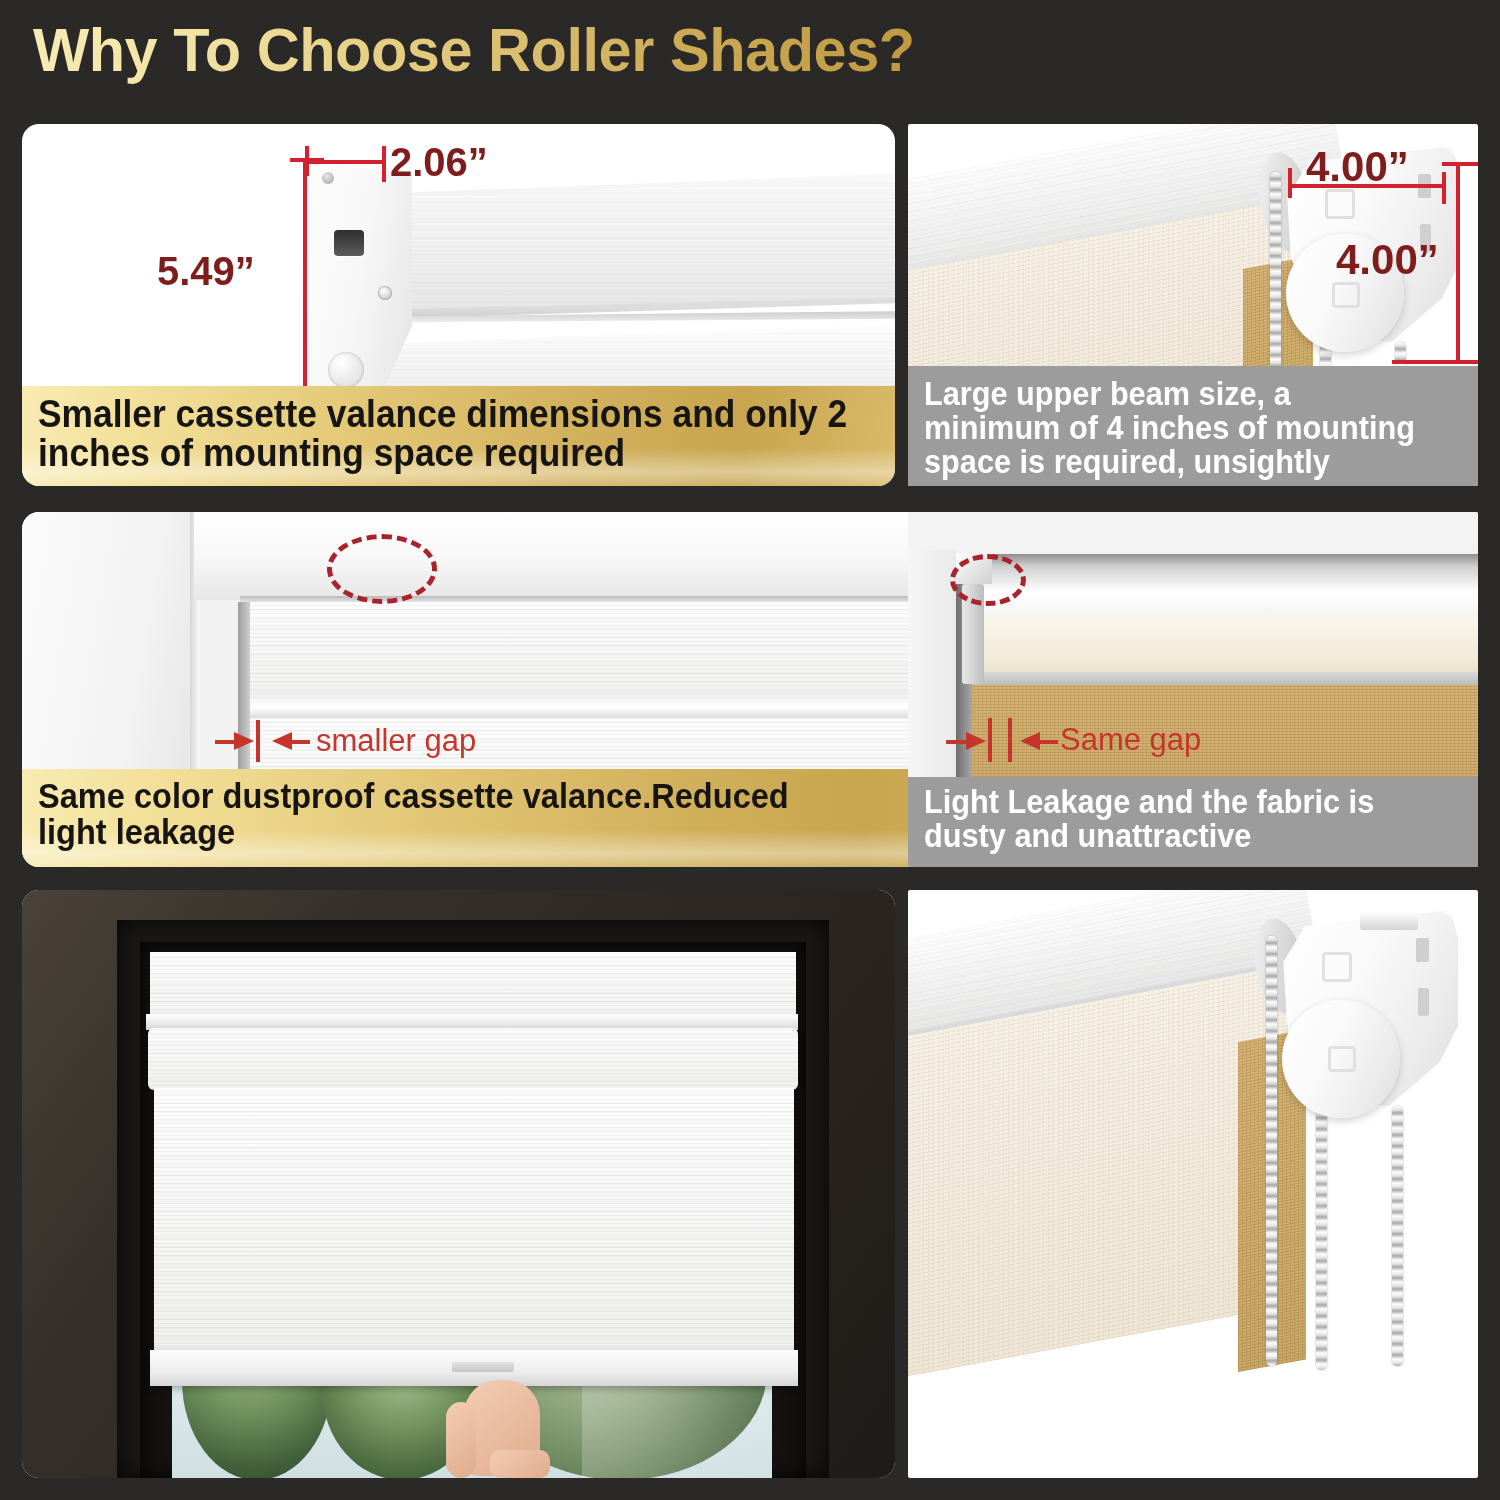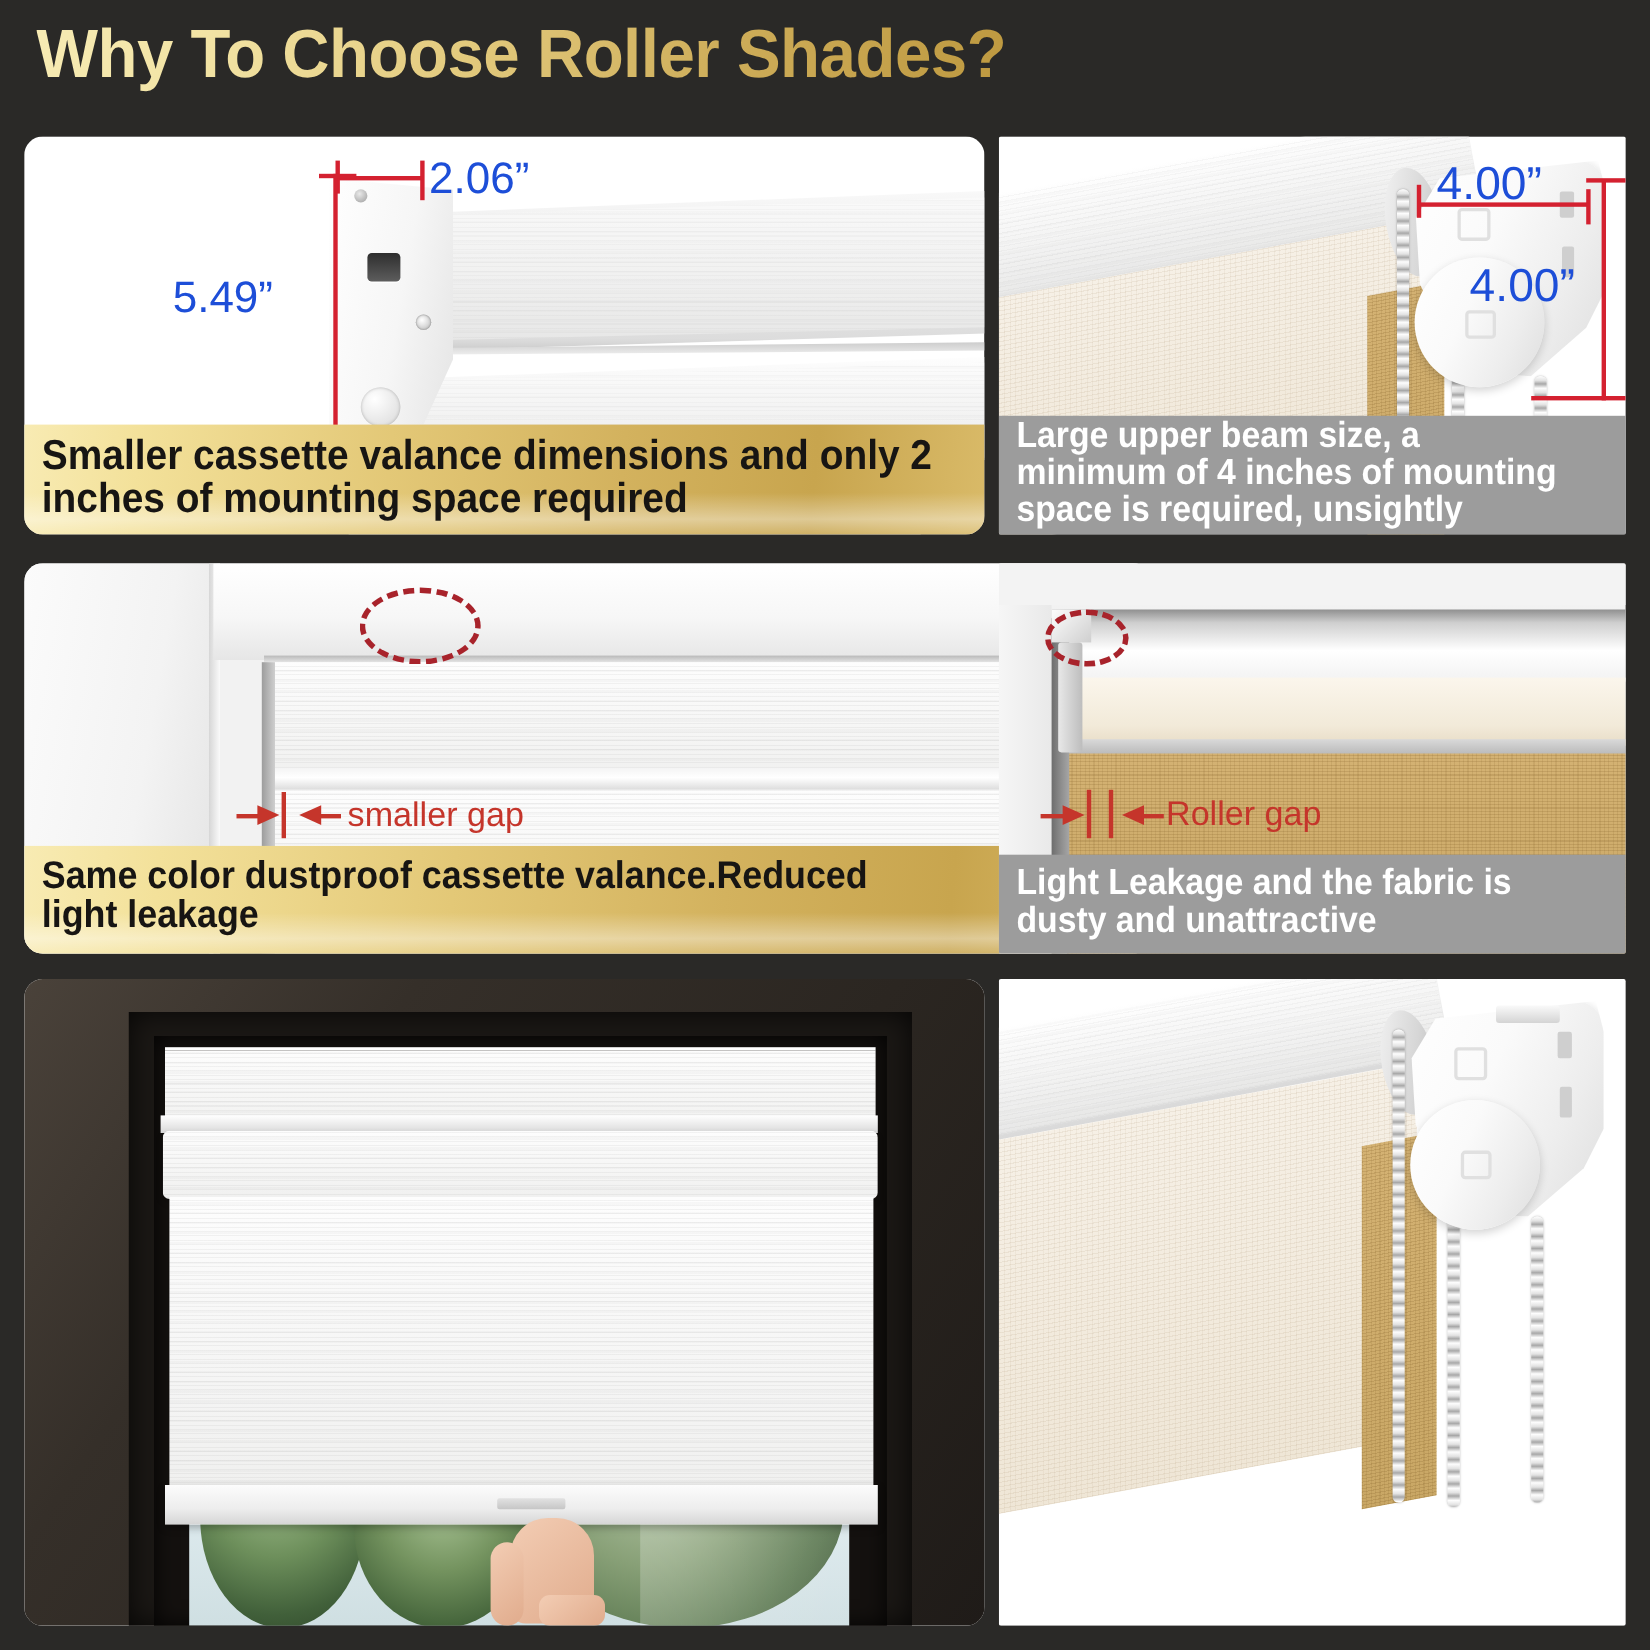--- a/index.html
+++ b/index.html
@@ -66,21 +66,21 @@
       linear-gradient(to bottom,#f6f0e6,#efe6d6);
   }
   .fab-tan{
     background:
       repeating-linear-gradient(0deg, rgba(120,85,30,0.18) 0px, rgba(120,85,30,0.18) 1px, rgba(255,255,255,0) 1px, rgba(255,255,255,0) 3px),
       repeating-linear-gradient(90deg, rgba(120,85,30,0.12) 0px, rgba(120,85,30,0.12) 1px, rgba(255,255,255,0) 1px, rgba(255,255,255,0) 4px),
       linear-gradient(to bottom,#d4b273,#c9a765);
   }
 
   
-  .dim{ position:absolute; color:#1d4ed8; font-weight:normal; font-family:"Liberation Sans", sans-serif; white-space:nowrap; }
+  .dim{ position:absolute; color:#7f1d1d; font-weight:bold; font-family:"Liberation Sans", sans-serif; white-space:nowrap; }
   .dline-h{ position:absolute; height:4px; background:#D42130; }
   .dline-v{ position:absolute; width:4px; background:#D42130; }
   .tick-v{ position:absolute; width:4px; background:#D42130; }
   .tick-h{ position:absolute; height:4px; background:#D42130; }
 
   .gaplabel{ position:absolute; color:#C5352B; font-size:31px; font-family:"Liberation Sans", sans-serif; white-space:nowrap; }
   .arrow-r{ position:absolute; width:0;height:0; border-top:9px solid transparent; border-bottom:9px solid transparent; border-left:20px solid #C5352B; }
   .arrow-l{ position:absolute; width:0;height:0; border-top:9px solid transparent; border-bottom:9px solid transparent; border-right:20px solid #C5352B; }
   .arrow-stem{ position:absolute; height:4px; background:#C5352B; }
   .gapbar{ position:absolute; width:4px; background:#C5352B; }
@@ -214,21 +214,21 @@
     <div class="tick-v" style="left:380px; top:44px; height:30px;"></div>
     <div class="tick-v" style="left:534px; top:48px; height:32px;"></div>
     <div class="dim" style="left:398px; top:19px; font-size:42px;">4.00”</div>
 
     <div class="dline-v" style="left:548px; top:40px; height:200px;"></div>
     <div class="tick-h" style="left:534px; top:38px; width:36px;"></div>
     <div class="tick-h" style="left:484px; top:236px; width:86px;"></div>
     <div class="dim" style="left:428px; top:112px; font-size:42px;">4.00”</div>
   </div>
 
-  <div class="cap grey" style="height:108px; font-size:33px; padding-top:0;">
+  <div class="cap grey" style="height:120px; font-size:33px; padding-top:11px;">
     <span class="ln">Large upper beam size, a</span>
     <span class="ln">minimum of 4 inches of mounting</span>
     <span class="ln">space is required, unsightly</span>
   </div>
 </div>
 
 <div class="panel left" style="left:22px; top:512px; width:1025px; height:355px;">
 
   <div class="photo" style="background:#f2f2f2;">
 
@@ -299,21 +299,21 @@
                 background:linear-gradient(to right,#e8e8e8,#bdbdbd); border-radius:3px;"></div>
 
     <div class="dashring" style="left:42px; top:42px; width:76px; height:52px;"></div>
 
     <div class="arrow-stem" style="left:38px; top:228px; width:22px;"></div>
     <div class="arrow-r" style="left:58px; top:220px;"></div>
     <div class="gapbar" style="left:80px; top:206px; height:44px;"></div>
     <div class="gapbar" style="left:100px; top:206px; height:44px;"></div>
     <div class="arrow-l" style="left:112px; top:220px;"></div>
     <div class="arrow-stem" style="left:130px; top:228px; width:20px;"></div>
-    <div class="gaplabel" style="left:152px; top:210px;">Roller gap</div>
+    <div class="gaplabel" style="left:152px; top:210px;">Same gap</div>
   </div>
 
   <div class="cap grey" style="height:90px; font-size:33px; padding-top:8px;">
     <span class="ln">Light Leakage and the fabric is</span>
     <span class="ln">dusty and unattractive</span>
   </div>
 </div>
 
 <div class="panel left" style="left:22px; top:890px; width:873px; height:588px;">
 

